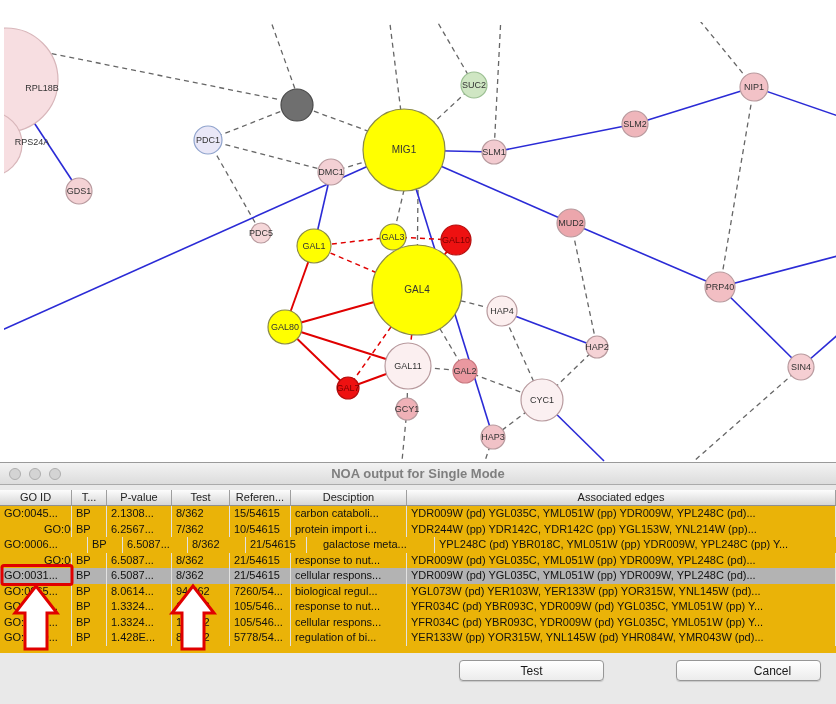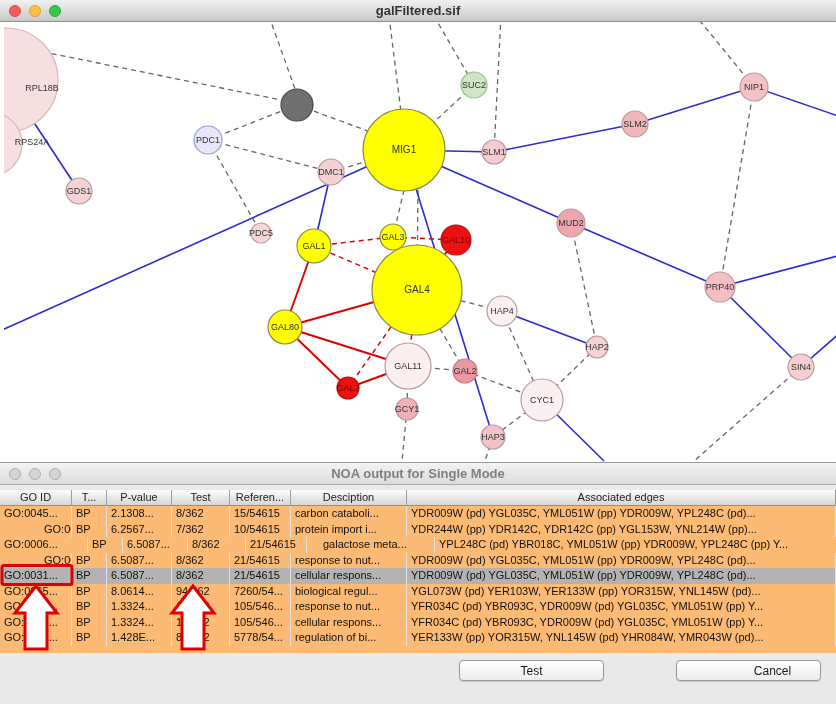--- a/index.html
+++ b/index.html
@@ -19,21 +19,21 @@
   .tl.green  { background: #34c84a; border: 1px solid #2ca23c; }
   .tl.gray   { background: #d4d4d4; border: 1px solid #aeaeae; }
 
   
   .graph-window { position: absolute; top: 0; left: 0; width: 836px; height: 462px; background: #fff; }
   .graph-canvas { position: absolute; top: 22px; left: 4px; width: 836px; height: 440px; background: #fff; }
 
   
   .noa-window { position: absolute; top: 462px; left: 0; width: 836px; height: 242px;
     background: #e9e9e9; border-top: 1px solid #9a9a9a; }
-  .table-wrap { position: absolute; top: 27px; left: 0; width: 836px; height: 163px; background: #fdba74; overflow: hidden; }
+  .table-wrap { position: absolute; top: 27px; left: 0; width: 836px; height: 163px; background: #eab308; overflow: hidden; }
   .thead { display: flex; height: 16px; }
   .th { flex: none; font-size: 11px; color: #222; text-align: center; line-height: 15px;
     background: linear-gradient(#fdfdfd, #d6d6d6); border-right: 1px solid #9e9e9e;
     border-bottom: 1px solid #8f8f8f; overflow: hidden; white-space: nowrap; }
   .tr { display: flex; height: 15.5px; }
   .tr.hl { background: #b3b3b3; }
   .td { flex: none; font-size: 11px; color: #111; line-height: 15.5px; padding-left: 4px;
     border-right: 1px solid #e2e2e2; overflow: hidden; white-space: nowrap; }
 
   .mac-button { position: absolute; height: 21px; width: 145px; border-radius: 4px;
@@ -46,28 +46,20 @@
   
   .annotations { position: absolute; top: 0; left: 0; width: 836px; height: 704px;
     pointer-events: none; z-index: 50; }
 </style>
 </head>
 <body>
 
 <div class="screen">
 
   <section class="graph-window">
-    <header class="titlebar">
-      <div class="traffic">
-        <span class="tl red"></span>
-        <span class="tl yellow"></span>
-        <span class="tl green"></span>
-      </div>
-      <div class="title">galFiltered.sif</div>
-    </header>
     <div class="graph-canvas">
       <svg id="network-svg" width="836" height="440" viewBox="0 0 836 440" xmlns="http://www.w3.org/2000/svg">
           <line x1="30" y1="28" x2="277" y2="78" stroke="#666666" stroke-width="1.3" stroke-dasharray="5,4"></line>
           <line x1="265" y1="-6" x2="291" y2="67" stroke="#666666" stroke-width="1.3" stroke-dasharray="5,4"></line>
           <line x1="293" y1="83" x2="204" y2="118" stroke="#666666" stroke-width="1.3" stroke-dasharray="5,4"></line>
           <line x1="293" y1="83" x2="372" y2="112" stroke="#666666" stroke-width="1.3" stroke-dasharray="5,4"></line>
           <line x1="204" y1="118" x2="327" y2="150" stroke="#666666" stroke-width="1.3" stroke-dasharray="5,4"></line>
           <line x1="327" y1="150" x2="400" y2="128" stroke="#666666" stroke-width="1.3" stroke-dasharray="5,4"></line>
           <line x1="385" y1="-6" x2="397" y2="90" stroke="#666666" stroke-width="1.3" stroke-dasharray="5,4"></line>
           <line x1="430" y1="-6" x2="470" y2="63" stroke="#666666" stroke-width="1.3" stroke-dasharray="5,4"></line>

